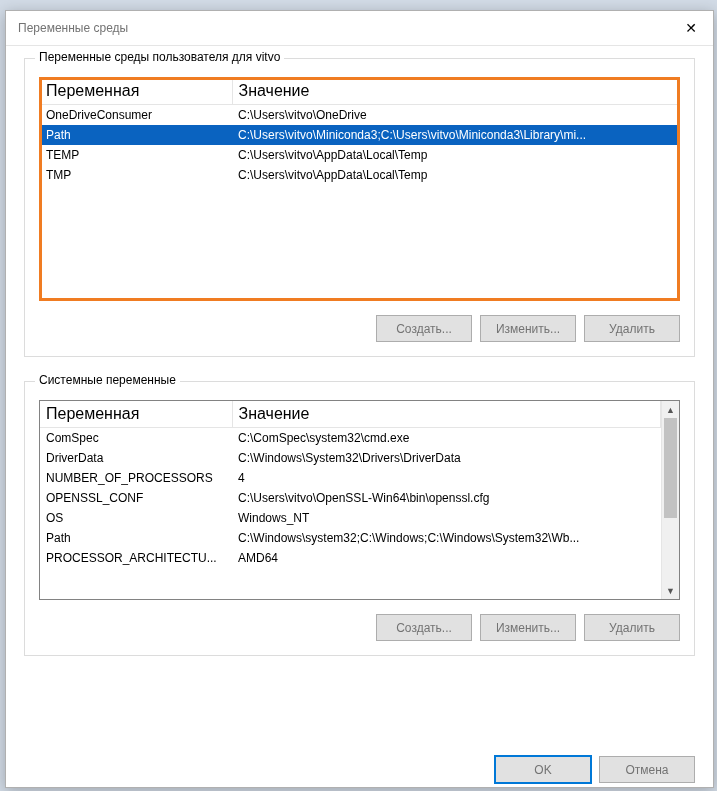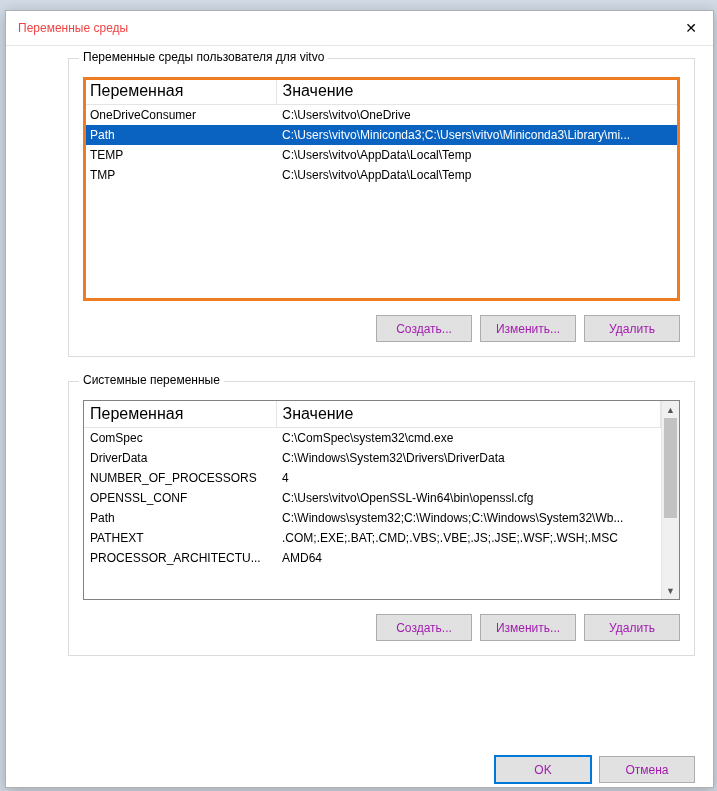--- a/index.html
+++ b/index.html
@@ -32,21 +32,21 @@
     height: 34px;
     display: flex;
     align-items: center;
     justify-content: space-between;
     padding: 0 0 0 12px;
     background: #ffffff;
     border-bottom: 1px solid #e5e5e5;
   }
   .titlebar .title {
     font-size: 12px;
-    color: #ef4444;
+    color: #737373;
   }
   .close-btn {
     width: 44px;
     height: 32px;
     display: flex;
     align-items: center;
     justify-content: center;
     cursor: default;
   }
   .close-btn .x {
@@ -58,21 +58,20 @@
     flex: 1;
     padding: 12px 18px 18px 18px;
     display: flex;
     flex-direction: column;
     gap: 24px;
   }
   .groupbox {
     position: relative;
     border: 1px solid #dcdcdc;
     padding: 18px 14px 14px 14px;
-    margin-left: 44px;
   }
   .groupbox .legend {
     position: absolute;
     top: -9px;
     left: 10px;
     background: #ffffff;
     padding: 0 4px;
     font-size: 12px;
     color: #000;
   }
@@ -164,21 +163,21 @@
     margin-top: 14px;
   }
   button.win {
     min-width: 96px;
     height: 27px;
     padding: 0 14px;
     background: #e1e1e1;
     border: 1px solid #adadad;
     font-family: inherit;
     font-size: 12px;
-    color: #a21caf;
+    color: #737373;
     cursor: default;
   }
   button.win.default {
     border: 1px solid #0078d7;
     outline: 1px solid #0078d7;
     background: #e1e1e1;
   }
   .footer {
     display: flex;
     justify-content: flex-end;
@@ -271,26 +270,26 @@
                   </tr>
                   <tr>
                     <td>NUMBER_OF_PROCESSORS</td>
                     <td>4</td>
                   </tr>
                   <tr>
                     <td>OPENSSL_CONF</td>
                     <td>C:\Users\vitvo\OpenSSL-Win64\bin\openssl.cfg</td>
                   </tr>
                   <tr>
+                    <td>OS</td>
+                    <td>Windows_NT</td>
+                  </tr>
+                  <tr>
                     <td>Path</td>
                     <td>C:\Windows\system32;C:\Windows;C:\Windows\System32\Wb...</td>
-                  </tr>
-                  <tr>
-                    <td>PATHEXT</td>
-                    <td>.COM;.EXE;.BAT;.CMD;.VBS;.VBE;.JS;.JSE;.WSF;.WSH;.MSC</td>
                   </tr>
                   <tr>
                     <td>PROCESSOR_ARCHITECTU...</td>
                     <td>AMD64</td>
                   </tr>
                 </tbody>
             </table>
           </div>
           <div class="scrollbar">
             <div class="arrow">▲</div>

